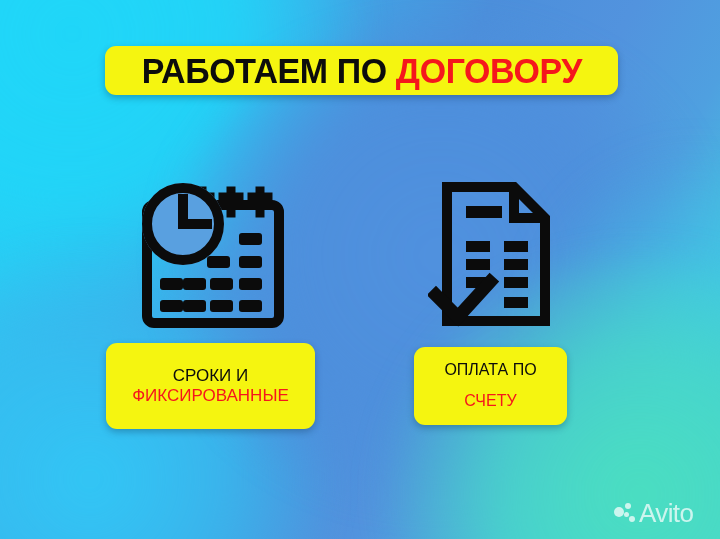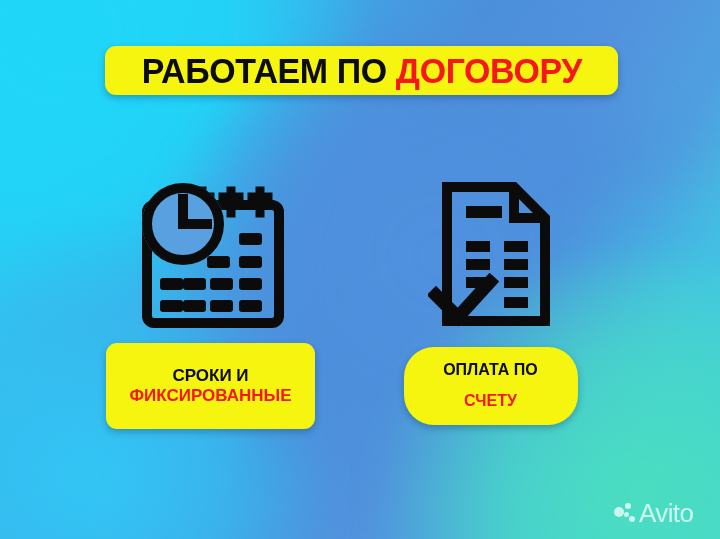--- a/index.html
+++ b/index.html
@@ -166,28 +166,27 @@
     align-items: center;
     justify-content: center;
     text-align: center;
   }
   #caption-left {
     width: 209px;
     height: 86px;
     padding: 6px 8px;
   }
   #caption-right {
-    width: 174px;
+    width: 153px;
     height: 78px;
     padding: 6px 8px;
-    border-radius: 30px;
   }
   .caption-line {
     font-family: "Liberation Sans", sans-serif;
-    font-weight: bold;
+    font-weight: normal;
     line-height: 1.17;
     white-space: nowrap;
   }
   #caption-left .caption-line  { font-size: 17px; }
   #caption-right .caption-line { font-size: 16px; }
   #caption-right .caption-line.accent { margin-top: 12px; }
   .caption-line.dark   { color: #0c0c0c; }
   .caption-line.accent { color: #f5171c; }
 
   

